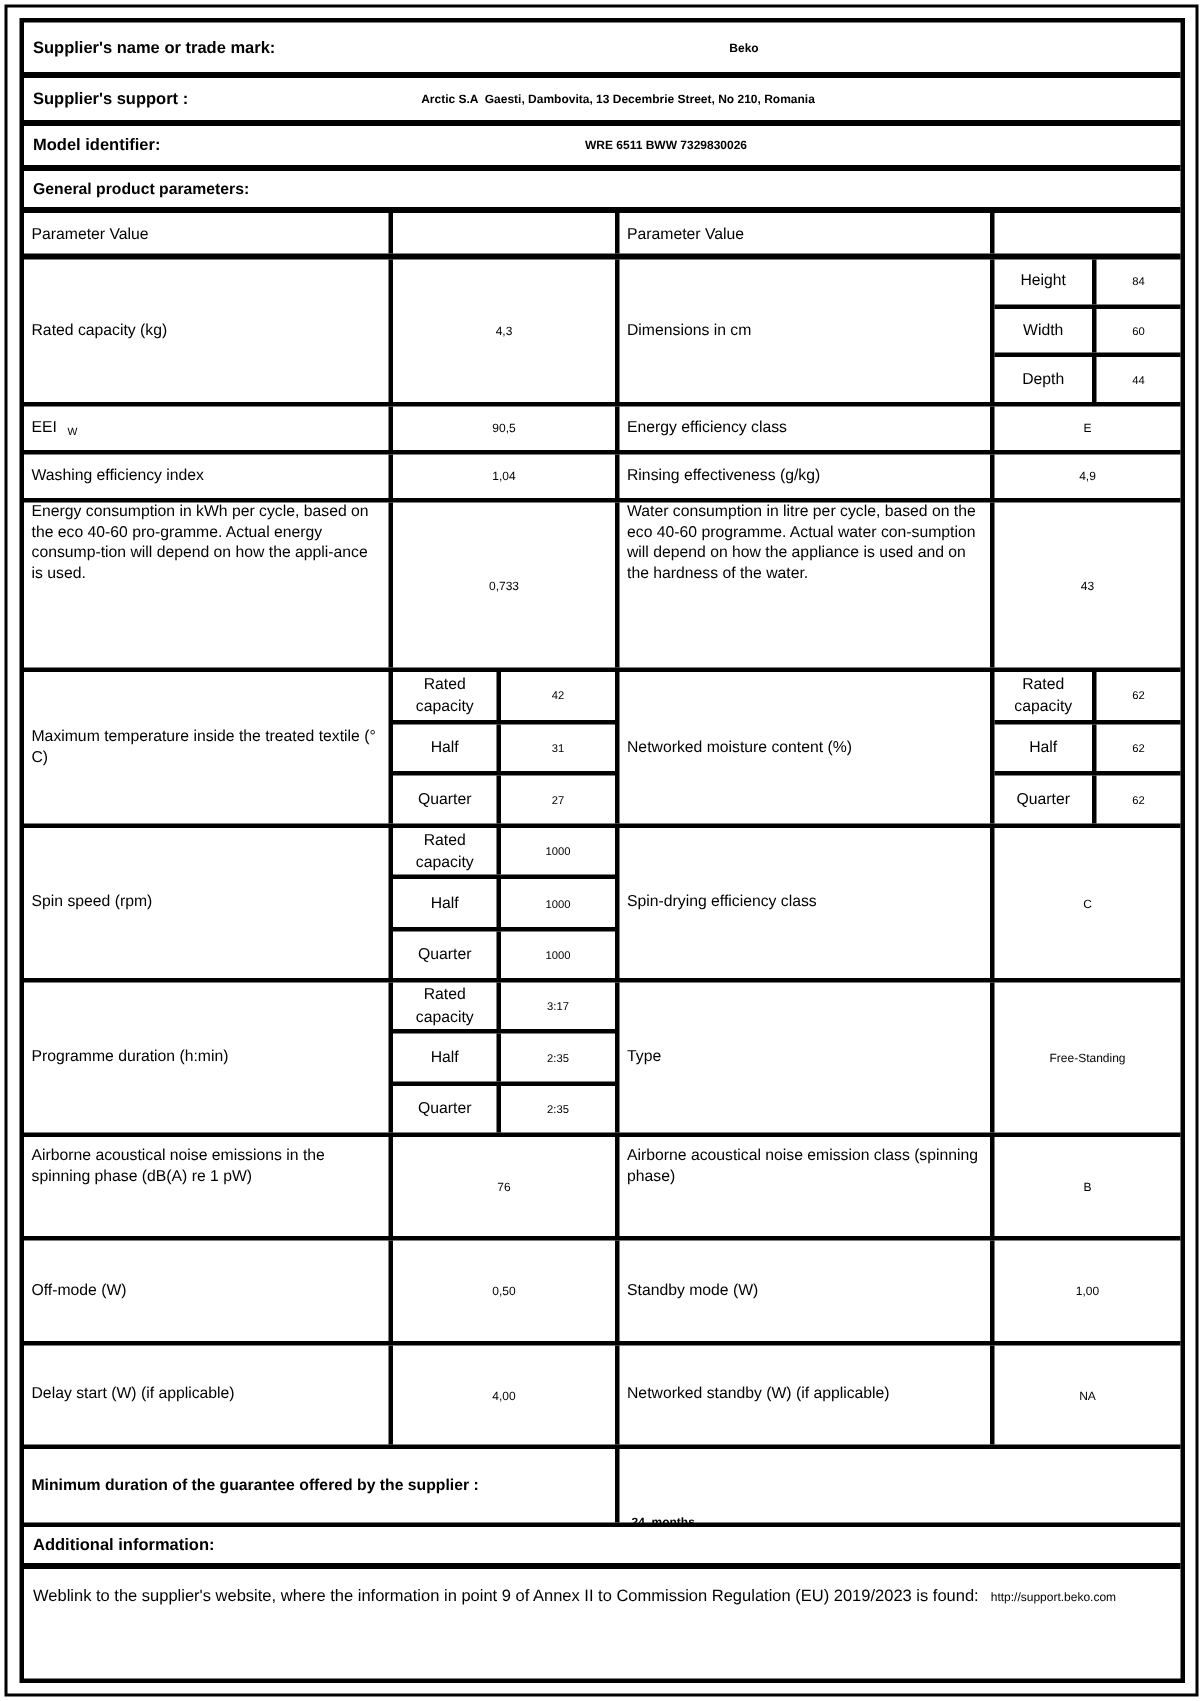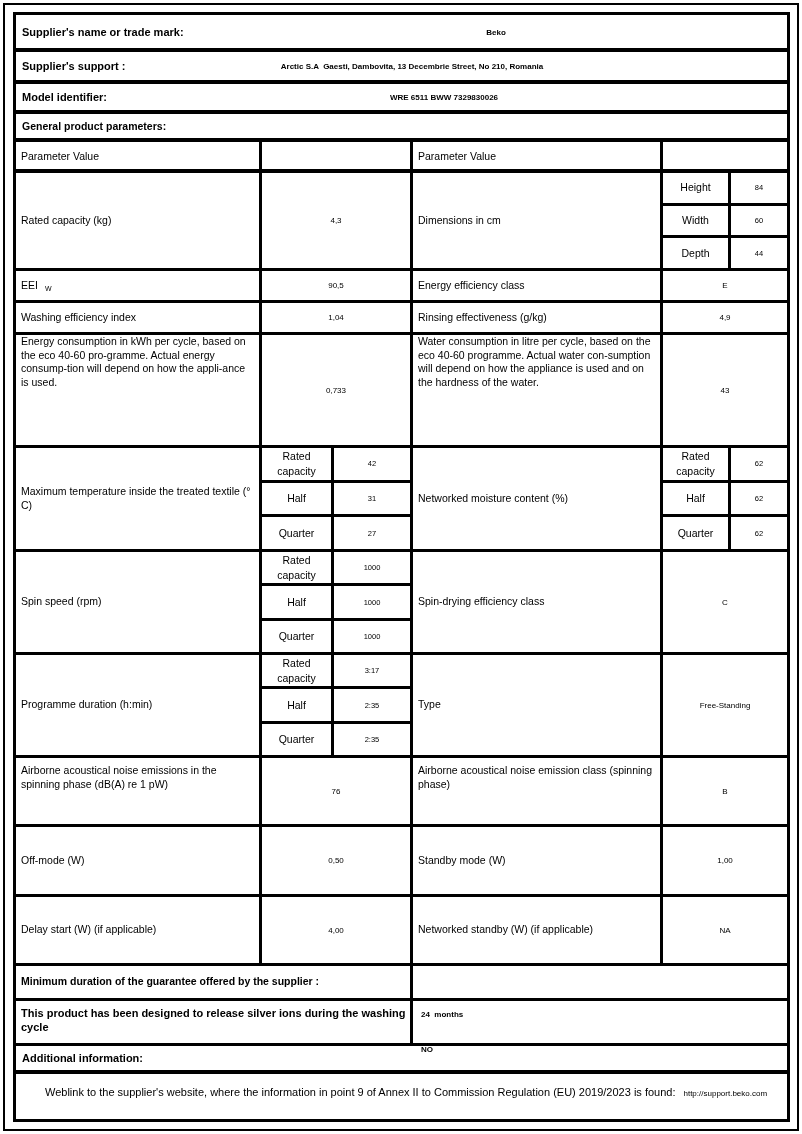--- a/index.html
+++ b/index.html
@@ -46,21 +46,21 @@
 
   .sub { font-size: 7px; position: relative; top: 3px; margin-left: 7px; font-weight: 400; }
 
   .flabel { align-items: center; padding-left: 5px; font-size: 10.5px; font-weight: 700; line-height: 1.25; }
   .flabel.big { font-size: 11px; }
   .fvalue { align-items: center; justify-content: flex-start; padding-left: 8px;
             font-size: 8px; font-weight: 700; white-space: pre; }
 
   .single { display: flex; align-items: center; padding-left: 6px; font-size: 11px; font-weight: 700; width: 100%; }
 
-  .weblink-cell { display: flex; align-items: baseline; gap: 8px; padding: 12px 0 0 17px; width: 100%; margin-left: 12px; }
+  .weblink-cell { display: flex; align-items: baseline; gap: 8px; padding: 12px 0 0 6px; width: 100%; }
   .wl-label { font-size: 11px; }
   .wl-url { font-size: 8px; font-weight: 400; text-align: right; }
 </style>
 </head>
 <body>
 
 <div class="page">
   <div class="outer-frame"></div>
   <div class="sheet">
 
@@ -218,29 +218,25 @@
       <div class="cell c4 value">1,00</div>
     </div>
 
     <div class="trow" style="height:69px">
       <div class="cell c1 label">Delay start (W) (if applicable)</div>
       <div class="cell c2 value">4,00</div>
       <div class="cell c3 label">Networked standby (W) (if applicable)</div>
       <div class="cell c4 value">NA</div>
     </div>
 
-    <div class="trow" style="height:35px">
+    <div class="trow" style="height:52px">
       <div class="cell cL flabel">Minimum duration of the guarantee offered by the supplier :</div>
       <div class="cell cR fvalue">24  months</div>
     </div>
 
-    <div class="trow" style="height:45px">
-      <div class="cell cL flabel big" style="align-items:flex-start;padding-top:6px">This product has been designed to release silver ions during the washing cycle</div>
-      <div class="cell cR fvalue">NO</div>
-    </div>
 
     <div class="trow thickb" style="height:28px">
       <div class="single">Additional information:</div>
     </div>
 
     <div class="trow last">
       <div class="weblink-cell">
         <span class="wl-label">Weblink to the supplier's website, where the information in point 9 of Annex II to Commission Regulation (EU) 2019/2023 is found:</span>
         <span class="wl-url">http://support.beko.com</span>
       </div>

